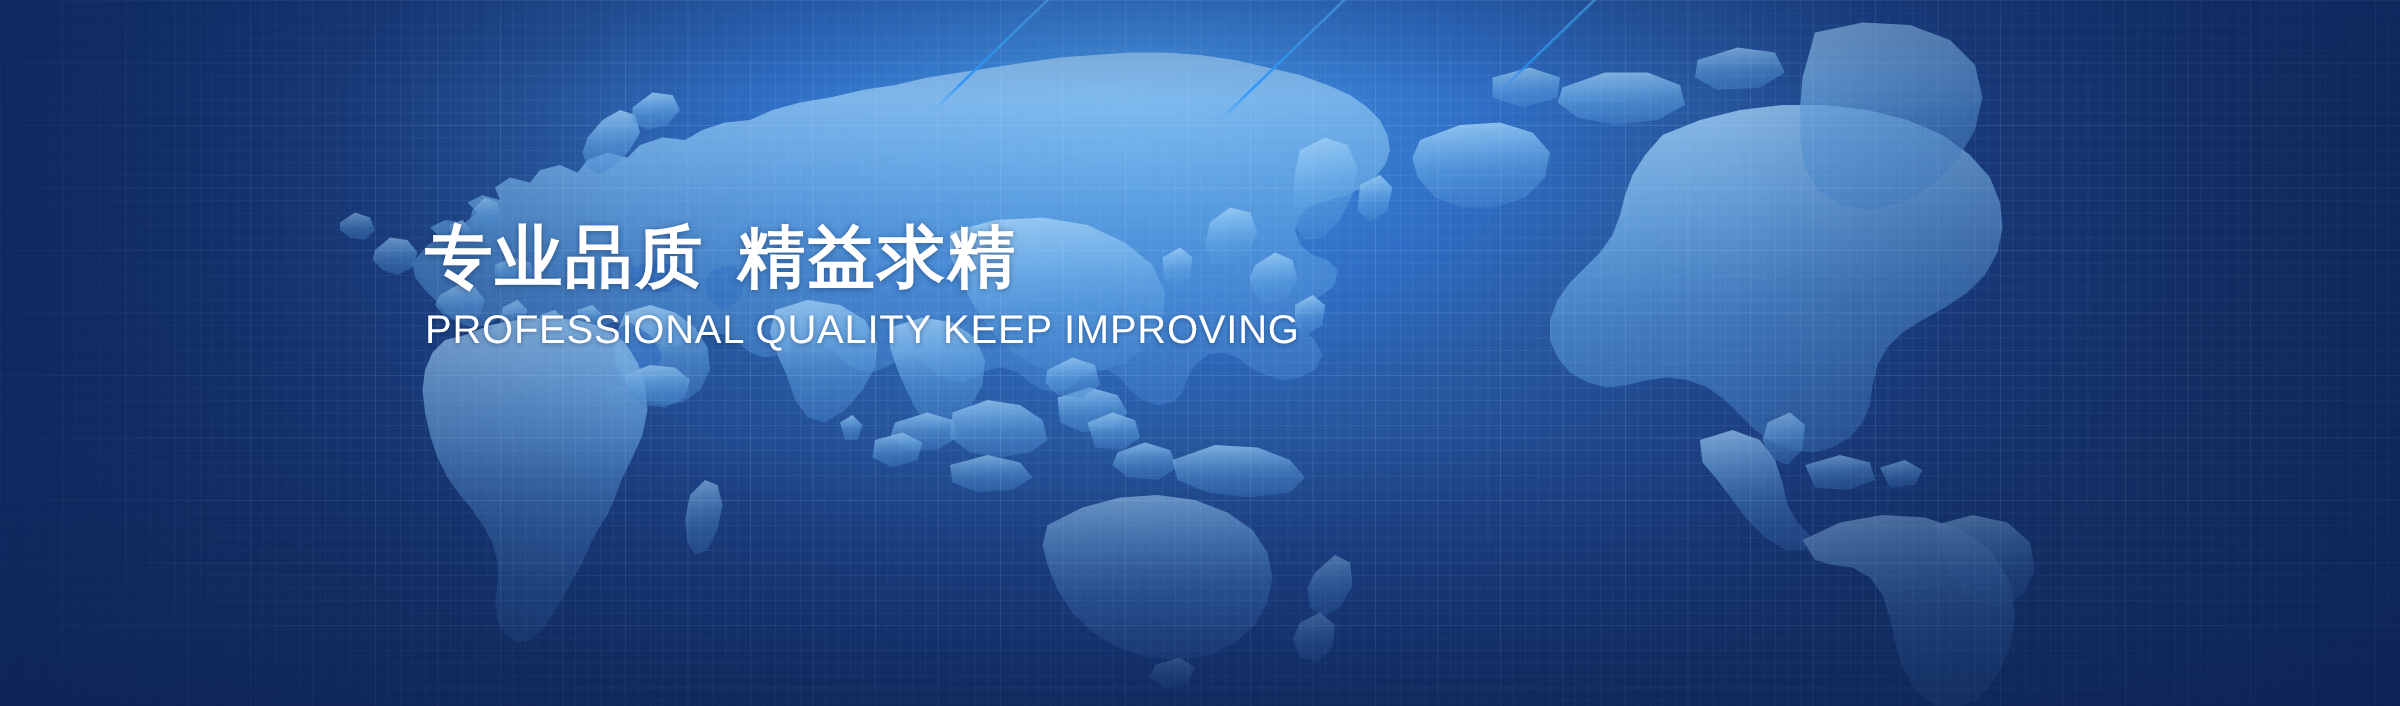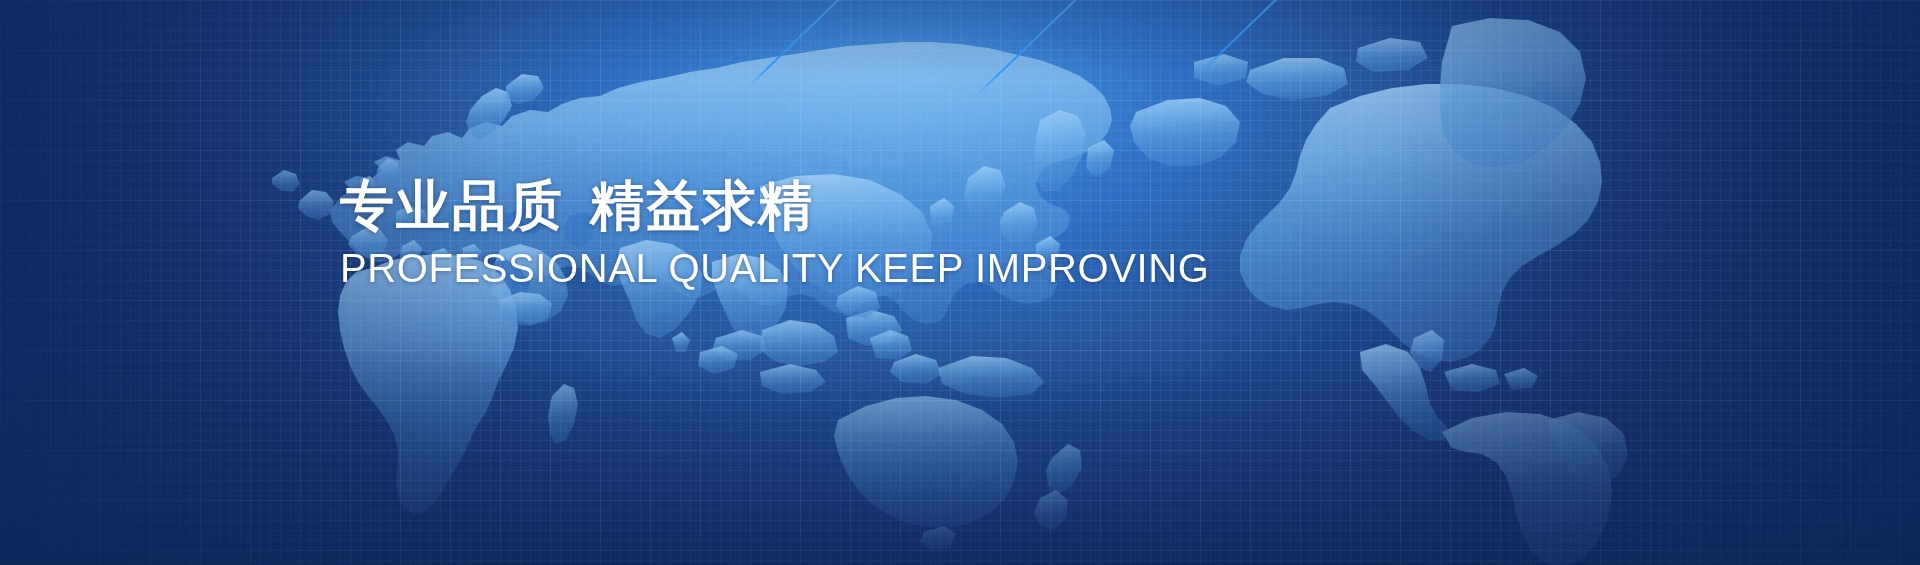--- a/index.html
+++ b/index.html
@@ -127,21 +127,21 @@
     line-height: 1.1;
     color: #ffffff;
     letter-spacing: 2px;
     white-space: nowrap;
     text-shadow: 0 1px 5px rgba(6,26,66,0.45);
   }
   .headline-cn .gap { display: inline-block; width: 26px; }
   .subhead-en {
     margin: 11px 0 0 0;
     font-family: "Liberation Sans", "DejaVu Sans", sans-serif;
-    font-size: 40px;
+    font-size: 32px;
     font-weight: 400;
     line-height: 1.12;
     color: #ffffff;
     letter-spacing: 0.6px;
     white-space: nowrap;
     text-shadow: 0 1px 4px rgba(6,26,66,0.40);
   }
 </style>
 </head>
 <body>

